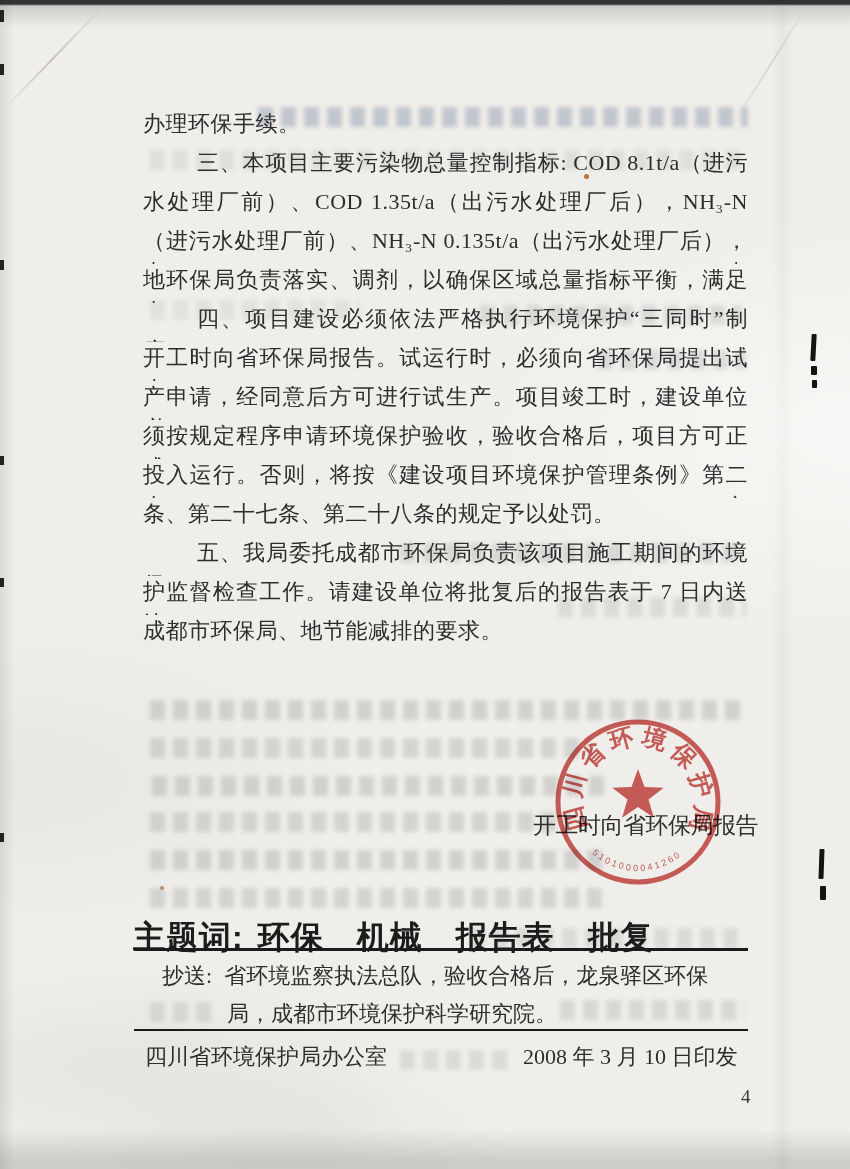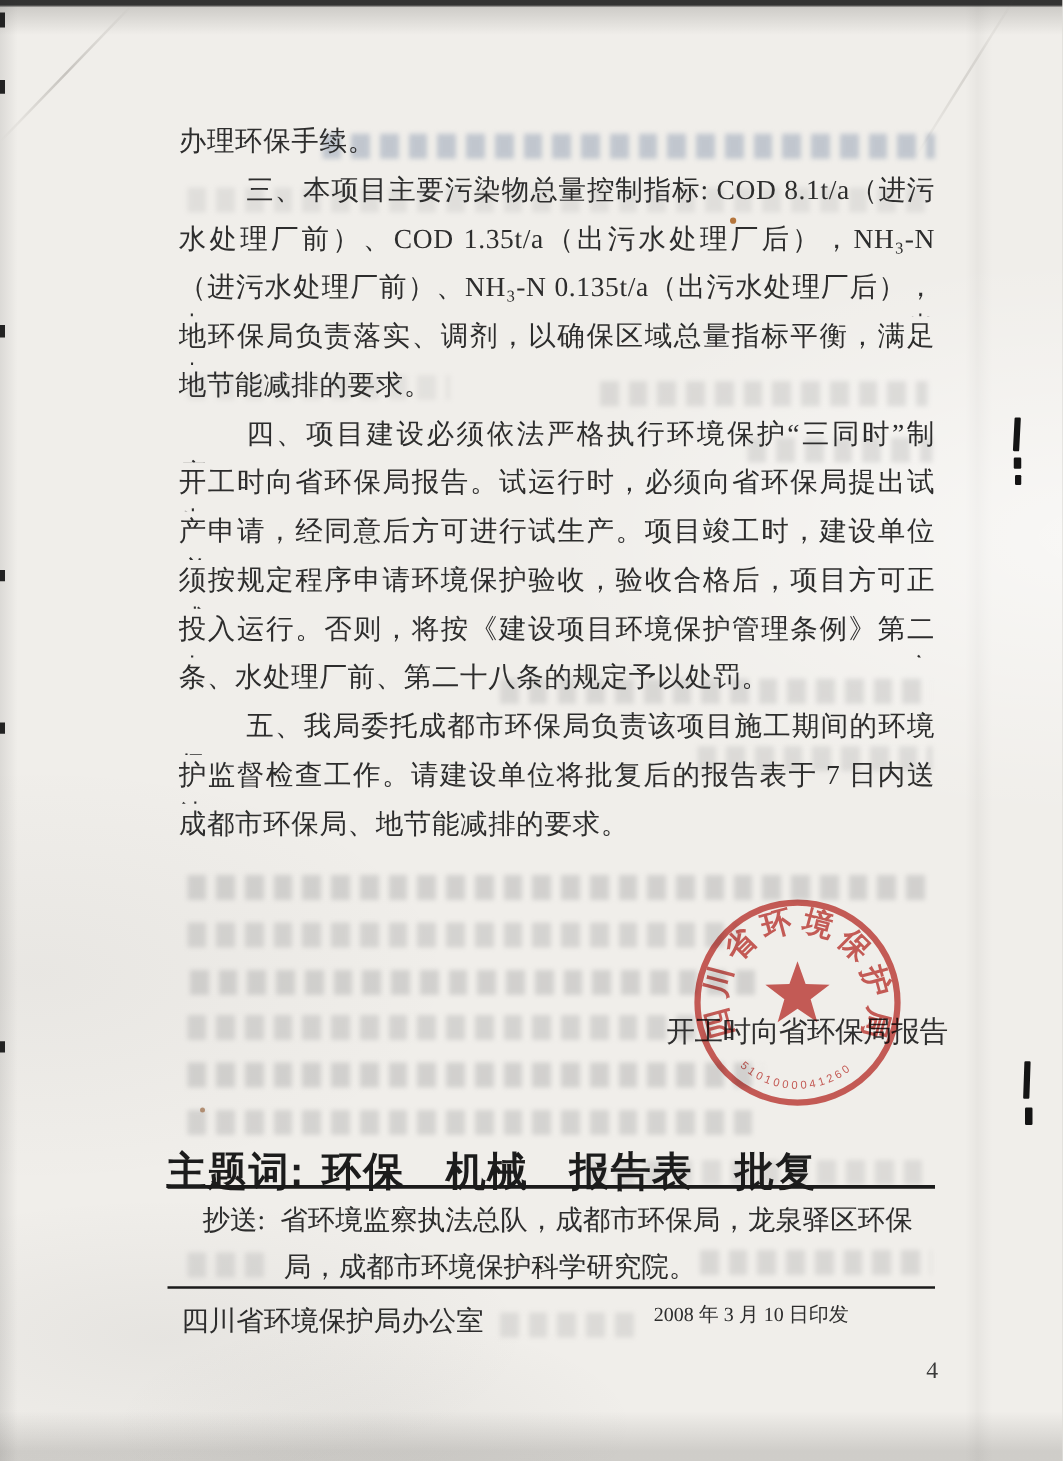--- a/index.html
+++ b/index.html
@@ -12,41 +12,41 @@
       linear-gradient(180deg, rgba(30,30,30,.9) 0, rgba(30,30,30,.9) 4px, rgba(120,118,114,.28) 6px, rgba(120,118,114,0) 28px),
       linear-gradient(0deg, rgba(90,88,84,.22) 0, rgba(90,88,84,.22) 8px, rgba(90,88,84,0) 40px),
       linear-gradient(90deg, rgba(70,70,70,.12) 0, rgba(70,70,70,0) 14px),
       radial-gradient(ellipse 420px 160px at 130px 1070px, rgba(60,60,60,.055), transparent 70%),
       radial-gradient(ellipse 480px 240px at 30px 780px, rgba(60,60,60,.045), transparent 70%),
       radial-gradient(ellipse 300px 120px at 300px 1140px, rgba(60,60,60,.05), transparent 70%),
       radial-gradient(ellipse 620px 320px at 870px 430px, rgba(255,255,255,.55), transparent 70%),
       linear-gradient(90deg, transparent 772px, rgba(0,0,0,.035) 782px, transparent 794px);
   }
   
-  .bodytext{position:absolute;left:143px;top:97px;width:605px;font-size:22px;}
+  .bodytext{position:absolute;left:143px;top:108px;width:605px;font-size:22px;}
   .line{height:39px;line-height:32px;overflow:hidden;white-space:nowrap;letter-spacing:.5px;}
   .line.j{white-space:normal;text-align:justify;}
   .line.j::after{content:"";display:inline-block;width:100%;height:0;}
   .line.ind{text-indent:54px;}
   
   .dateline{position:absolute;left:533px;top:810px;font-size:23px;letter-spacing:-.5px;color:#2f2f2f;}
   
   .seal{position:absolute;left:548px;top:712px;width:180px;height:180px;mix-blend-mode:multiply;opacity:.85;}
   
   .subject{position:absolute;left:133px;top:916px;font-size:32px;font-weight:bold;color:#1c1c1c;letter-spacing:1px;
            font-family:"Liberation Sans","DejaVu Sans",sans-serif;}
   .subject .terms{margin-left:14px;}
   .rule{position:absolute;left:134px;width:614px;background:#1b1b1b;}
   .rule1{top:948px;height:3px;}
   .rule2{top:1029px;height:2px;}
   .ccrow1{position:absolute;left:162px;top:961px;font-size:22px;}
   .ccrow1 .cclabel{margin-right:12px;}
   .ccrow2{position:absolute;left:227px;top:999px;font-size:22px;}
   .issuer{position:absolute;left:145px;top:1042px;font-size:22px;text-align:center;}
-  .printdate{position:absolute;left:523px;top:1042px;font-size:16px;}
+  .printdate{position:absolute;left:523px;top:1042px;font-size:22px;}
   .pagenum{position:absolute;left:741px;top:1086px;font-size:19px;color:#3a3a3a;}
   
   .bleed{position:absolute;height:20px;filter:blur(2px);
          background:repeating-linear-gradient(90deg, currentColor 0 15px, transparent 15px 23px);}
   .bgray{color:#a9a9a9;}
   .bblue{color:#93a0b4;}
   
   .edash{position:absolute;left:0;width:4px;background:#222;}
   .bindmark{position:absolute;background:#141414;border-radius:1px;}
   .crease{position:absolute;background:linear-gradient(90deg,transparent,rgba(120,115,108,.35),transparent);height:2px;transform-origin:0 0;}
@@ -74,27 +74,26 @@
   <i class="bleed bgray" style="top:1002px;left:150px;width:62px;opacity:.3;"></i>
   <i class="bleed bgray" style="top:1000px;left:560px;width:185px;opacity:.32;"></i>
   <i class="bleed bgray" style="top:1050px;left:400px;width:112px;opacity:.28;"></i>
 
   <div class="bodytext">
     <div class="line">办理环保手续。</div>
     <div class="line j ind">三、本项目主要污染物总量控制指标: COD 8.1t/a（进污</div>
     <div class="line j">水处理厂前）、COD 1.35t/a（出污水处理厂后），NH₃-N 0.675t/a</div>
     <div class="line j">（进污水处理厂前）、NH₃-N 0.135t/a（出污水处理厂后），由当</div>
     <div class="line j">地环保局负责落实、调剂，以确保区域总量指标平衡，满足当</div>
-    <div class="line">地节能减排的要求。</div>
     <div class="line j ind">四、项目建设必须依法严格执行环境保护“三同时”制度。</div>
     <div class="line j">开工时向省环保局报告。试运行时，必须向省环保局提出试生</div>
     <div class="line j">产申请，经同意后方可进行试生产。项目竣工时，建设单位必</div>
     <div class="line j">须按规定程序申请环境保护验收，验收合格后，项目方可正式</div>
     <div class="line j">投入运行。否则，将按《建设项目环境保护管理条例》第二十六</div>
-    <div class="line">条、水处理厂前、第二十八条的规定予以处罚。</div>
+    <div class="line">条、第二十七条、第二十八条的规定予以处罚。</div>
     <div class="line j ind">五、我局委托成都市环保局负责该项目施工期间的环境保</div>
     <div class="line j">护监督检查工作。请建设单位将批复后的报告表于 7 日内送达</div>
     <div class="line">成都市环保局、地节能减排的要求。</div>
   </div>
 
   <div class="dateline">开工时向省环保局报告</div>
 
   <svg class="seal" viewBox="0 0 180 180">
     <circle cx="90" cy="90" r="80" fill="none" stroke="#c8443f" stroke-width="5"></circle>
     <path id="sealArc" d="M39.2 115.9 A57 57 0 1 1 140.8 115.9" fill="none"></path>
@@ -106,21 +105,21 @@
     <text font-size="9" fill="#c8443f" font-family="Liberation Sans, sans-serif">
       <textPath href="#sealNumArc" startOffset="0" textLength="96" lengthAdjust="spacing">5101000041260</textPath>
     </text>
   </svg>
 
   <div class="subject">
     <span>主题词:</span><span class="terms">环保　机械　报告表　批复</span>
   </div>
   <div class="rule rule1"></div>
   <div class="ccrow1">
-    <span class="cclabel">抄送:</span><span>省环境监察执法总队，成都市环保局，龙泉驿区环保</span>
+    <span class="cclabel">抄送:</span><span>省环境监察执法总队，验收合格后，龙泉驿区环保</span>
   </div>
   <div class="ccrow2">局，成都市环境保护科学研究院。</div>
   <div class="rule rule2"></div>
   <div class="issuer">四川省环境保护局办公室</div>
   <div class="printdate">2008 年 3 月 10 日印发</div>
   <div class="pagenum">4</div>
 
   <i class="edash" style="top:10px;height:12px;"></i>
   <i class="edash" style="top:64px;height:11px;"></i>
   <i class="edash" style="top:260px;height:10px;"></i>

